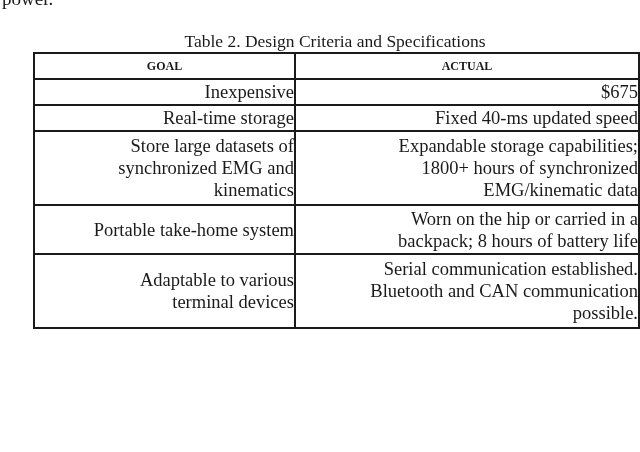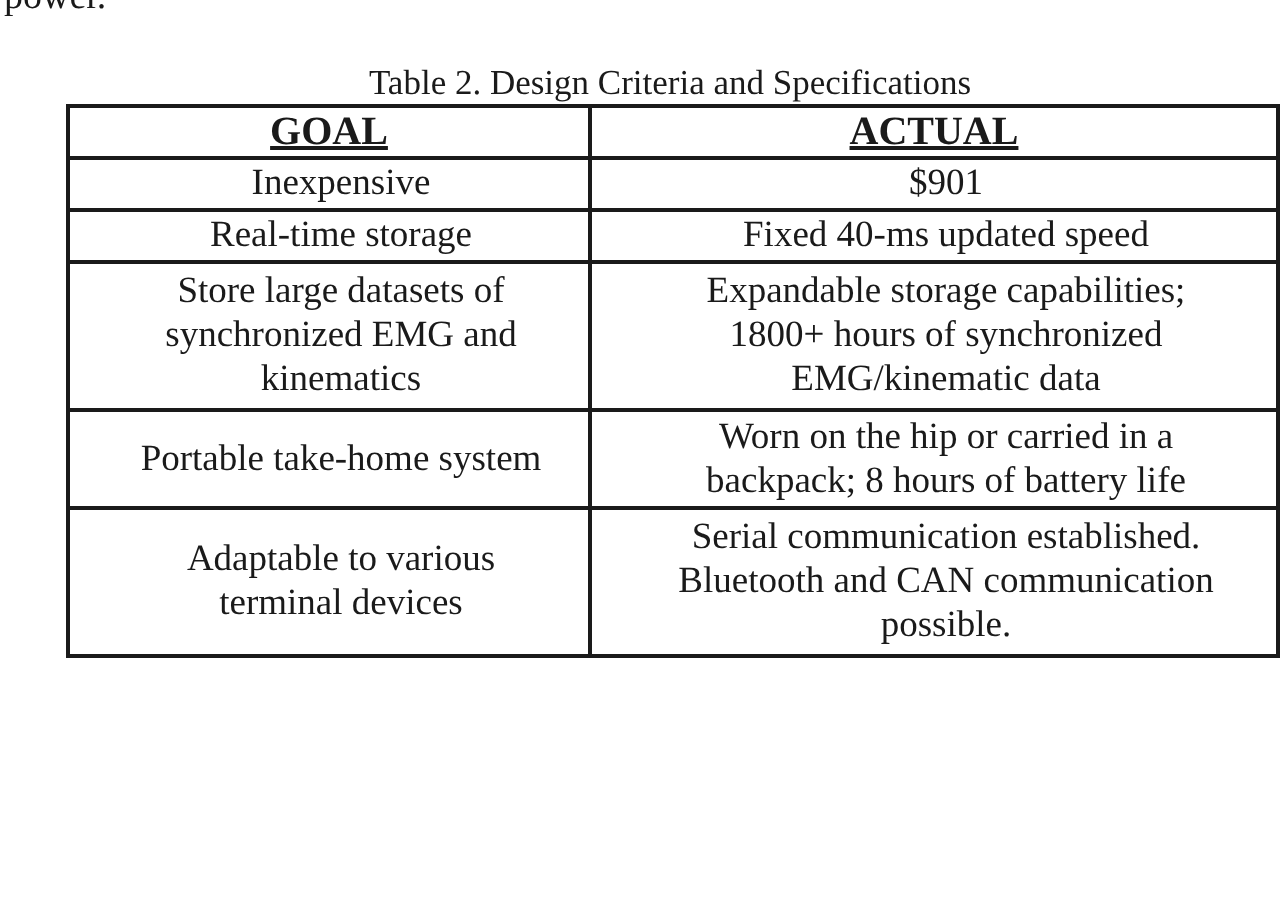--- a/index.html
+++ b/index.html
@@ -18,26 +18,25 @@
     }
     table.spec {
       position: absolute; left: 33px; top: 52px;
       width: 605px; border-collapse: collapse; table-layout: fixed;
       font-size: 18.5px; line-height: 22px;
     }
     table.spec col.c1 { width: 261px; }
     table.spec col.c2 { width: 344px; }
     table.spec th, table.spec td {
       border: 2px solid #1a1a1a; padding: 0 0 0 12px;
-      vertical-align: middle; text-align: center; white-space: pre-line;
+      vertical-align: middle; text-align: right; white-space: pre-line;
     }
     table.spec th {
       text-align: center; font-weight: bold; height: 24px; padding: 0;
-      font-size: 20px;
-      text-decoration: underline;
+      font-size: 12px;
     }
     tr.h1 td { height: 24px; }
     tr.h3 td { height: 72px; margin-top: 24px; }
     tr.h2 td { height: 47px; }
   </style>
 </head>
 <body>
 
 <div class="prev-text">power.</div>
 
@@ -50,21 +49,21 @@
     </colgroup>
   <thead>
     <tr>
       <th>GOAL</th>
       <th>ACTUAL</th>
     </tr>
   </thead>
   <tbody>
     <tr class="h1">
       <td>Inexpensive</td>
-      <td>$901</td>
+      <td>$675</td>
     </tr>
     <tr class="h1">
       <td>Real-time storage</td>
       <td>Fixed 40-ms updated speed</td>
     </tr>
     <tr class="h3">
       <td>Store large datasets of
 synchronized EMG and
 kinematics</td>
       <td>Expandable storage capabilities;

